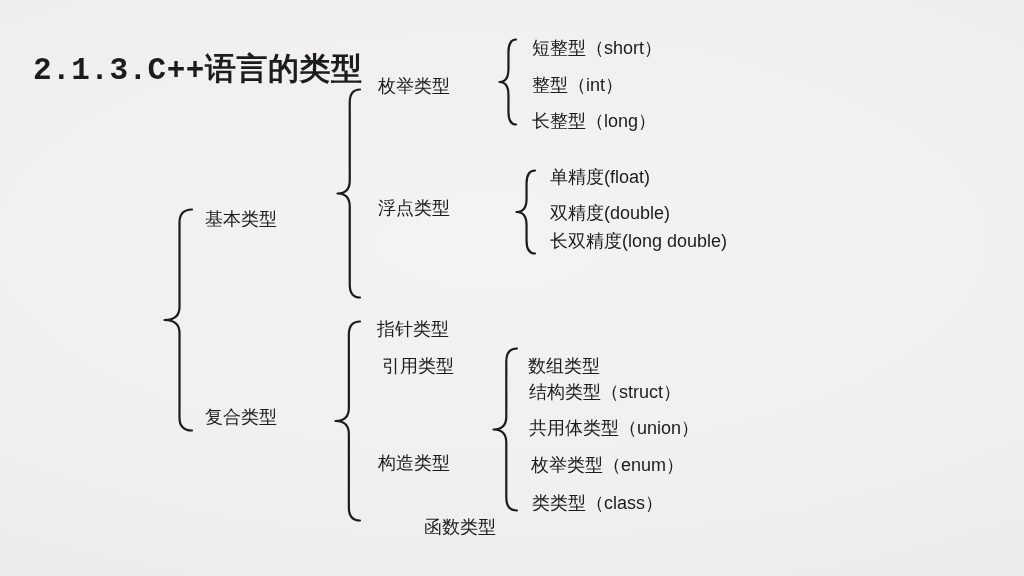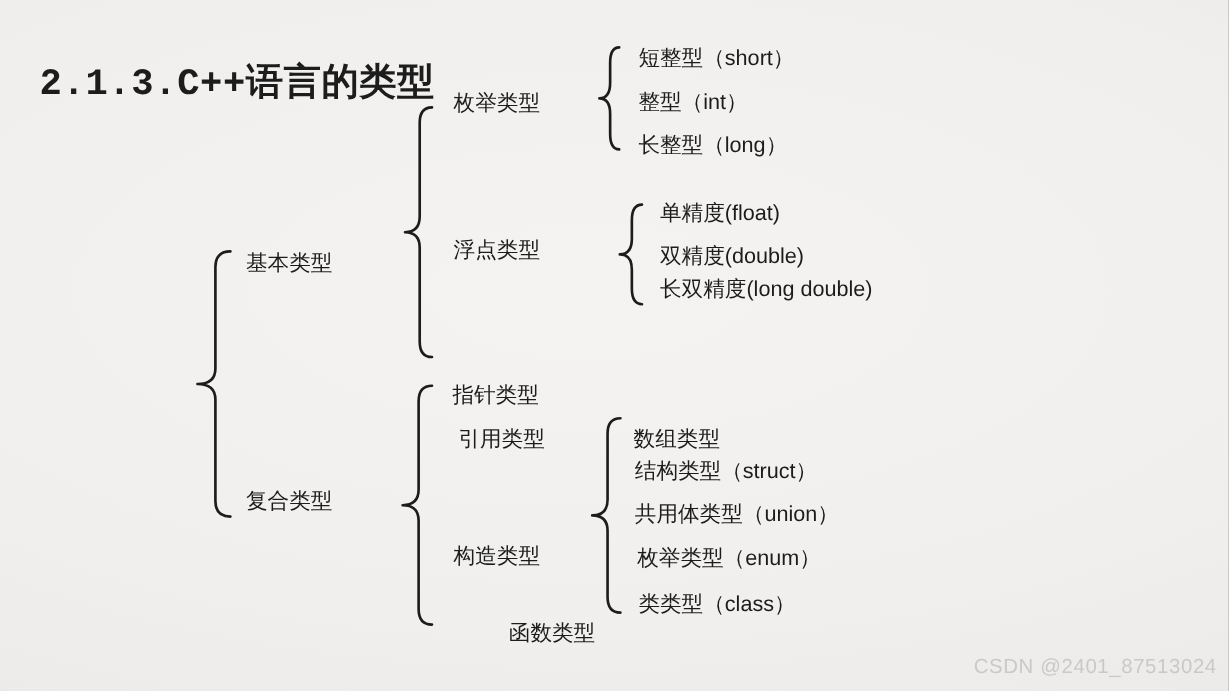--- a/index.html
+++ b/index.html
@@ -92,15 +92,14 @@
   <svg class="brace" style="left:515px;top:169px;width:21px;height:86px;" viewBox="0 0 21 86">
       <path d="M 20 1.5 Q 11.55 1.5 11.55 14.5 L 11.55 30 Q 11.55 43 1.5 43 Q 11.55 43 11.55 56 L 11.55 71.5 Q 11.55 84.5 20 84.5" fill="none" stroke="#1c1c1c" stroke-width="2.2" stroke-linecap="round" stroke-linejoin="round"></path>
     </svg>
   <svg class="brace" style="left:334px;top:320px;width:27px;height:202px;" viewBox="0 0 27 202">
       <path d="M 26 1.5 Q 14.850000000000001 1.5 14.850000000000001 14.5 L 14.850000000000001 88 Q 14.850000000000001 101 1.5 101 Q 14.850000000000001 101 14.850000000000001 114 L 14.850000000000001 187.5 Q 14.850000000000001 200.5 26 200.5" fill="none" stroke="#1c1c1c" stroke-width="2.2" stroke-linecap="round" stroke-linejoin="round"></path>
     </svg>
   <svg class="brace" style="left:492px;top:347px;width:26px;height:165px;" viewBox="0 0 26 165">
       <path d="M 25 1.5 Q 14.3 1.5 14.3 14.5 L 14.3 69.5 Q 14.3 82.5 1.5 82.5 Q 14.3 82.5 14.3 95.5 L 14.3 150.5 Q 14.3 163.5 25 163.5" fill="none" stroke="#1c1c1c" stroke-width="2.2" stroke-linecap="round" stroke-linejoin="round"></path>
     </svg>
 
-  <div class="watermark">CSDN @2401_87513024</div>
 
 </div>
 
 </body></html>

